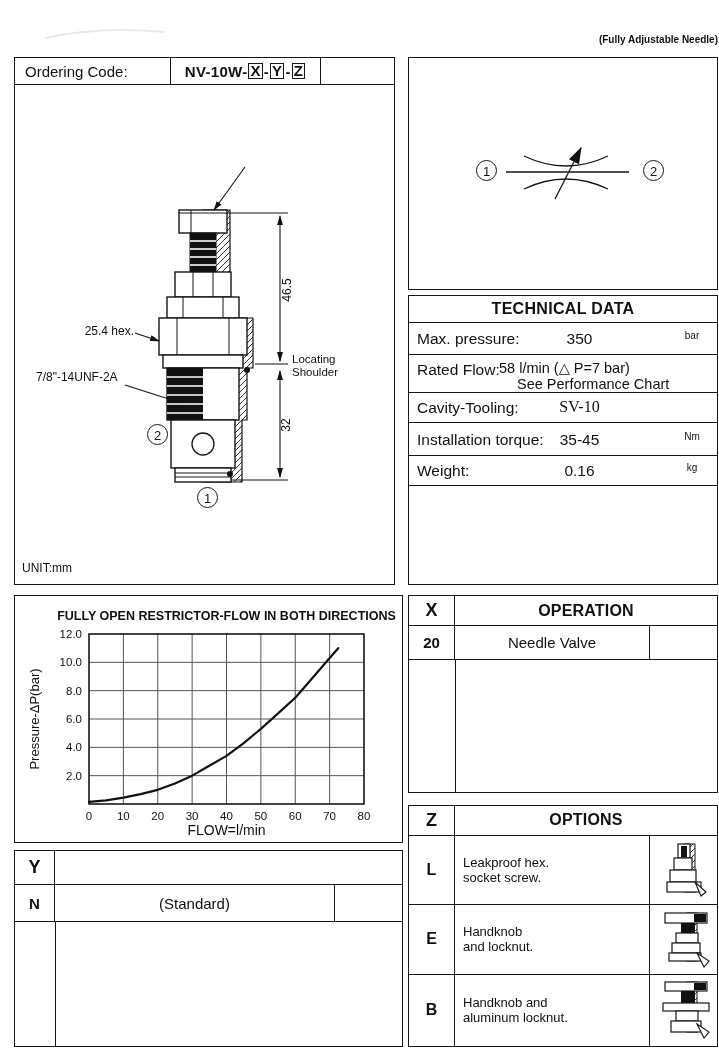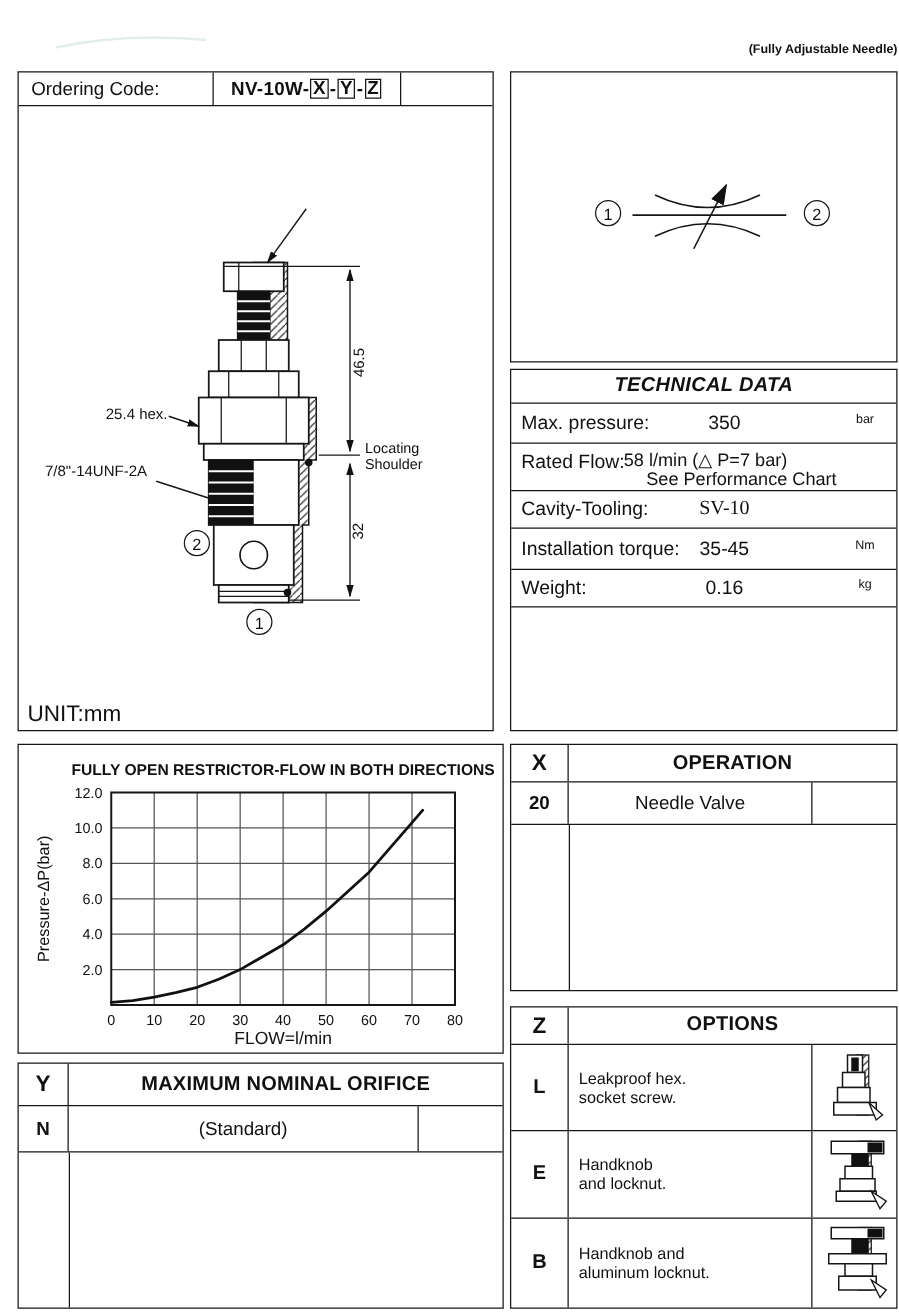--- a/index.html
+++ b/index.html
@@ -17,21 +17,21 @@
   .oc-code{width:150px;border-right:1.6px solid #161616;justify-content:center;font-weight:bold;letter-spacing:.3px;}
   .boxed{display:inline-block;border:1.5px solid #161616;line-height:14px;padding:0 1px;margin:0 1px;}
   
   .circ{position:absolute;width:21px;height:21px;border:1.4px solid #161616;border-radius:50%;
         text-align:center;line-height:21px;font-size:13px;background:#fff;box-sizing:border-box;}
   
   .note{position:absolute;font-size:11.5px;line-height:13px;}
   .dim-label{position:absolute;font-size:12px;transform:rotate(-90deg);transform-origin:center;}
   
   .td-title{height:26px;border-bottom:1.6px solid #161616;display:flex;align-items:center;justify-content:center;
-            font-weight:bold;font-size:16px;letter-spacing:.3px;font-style:italic;}
+            font-weight:bold;font-size:16px;letter-spacing:.3px;}
   .td-row{position:relative;border-bottom:1.4px solid #161616;box-sizing:border-box;}
   .td-label{position:absolute;left:8px;font-size:15.5px;}
   .td-value{position:absolute;left:118px;width:105px;text-align:center;font-size:15.5px;}
   .td-unit{position:absolute;left:258px;width:50px;text-align:center;font-size:10px;}
   .serif{font-family:"Liberation Serif",serif;font-size:16px;}
   
   .ct-header{display:flex;border-bottom:1.6px solid #161616;box-sizing:border-box;}
   .ct-codecol{border-right:1.6px solid #161616;display:flex;align-items:center;justify-content:center;
               font-weight:bold;box-sizing:border-box;}
   .ct-titlecell{flex:1;display:flex;align-items:center;justify-content:center;font-weight:bold;font-size:16px;letter-spacing:.2px;}
@@ -135,21 +135,21 @@
   <div class="note" style="left:60px;top:325px;width:74px;text-align:right;font-size:12px;">25.4 hex.</div>
   <div class="note" style="left:36px;top:371px;font-size:12px;">7/8"-14UNF-2A</div>
   <div class="note" style="left:292px;top:353px;">
     <div>Locating</div>
     <div>Shoulder</div>
   </div>
   <div class="dim-label" style="left:272px;top:283px;width:30px;text-align:center;">46.5</div>
   <div class="dim-label" style="left:274px;top:418px;width:24px;text-align:center;">32</div>
   <div class="circ" style="left:147px;top:424px;">2</div>
   <div class="circ" style="left:197px;top:487px;">1</div>
-  <div class="abs" style="left:22px;top:561px;font-size:18px;">UNIT:mm</div>
+  <div class="abs" style="left:22px;top:561px;font-size:12px;">UNIT:mm</div>
 
   <div class="box" style="left:408px;top:57px;width:310px;height:233px;">
     <svg width="307" height="230" viewBox="0 0 307 230">
       <defs>
         <marker id="arr2" viewBox="0 0 12 8" refX="11" refY="4" markerWidth="13" markerHeight="9" orient="auto">
           <path d="M0,0 L12,4 L0,8 z" fill="#111"></path>
         </marker>
       </defs>
       <line x1="97" y1="114" x2="220" y2="114" stroke="#161616" stroke-width="1.4"></line>
       <path d="M115,98 Q157,118 199,98" fill="none" stroke="#161616" stroke-width="1.3"></path>
@@ -305,21 +305,20 @@
           <path d="M36,44 L48,52 L43,58 Z" fill="#fff" stroke="#161616" stroke-width="1.1"></path>
         </svg>
       </div>
       <div class="ct-right" style="flex:1"></div>
     </div>
   </div>
 
   <div class="box" style="left:14px;top:850px;width:389px;height:197px;display:flex;flex-direction:column;">
     <div class="ct-header" style="height:34px;">
       <div class="ct-codecol" style="width:40px;font-size:18px;">Y</div>
-      <div class="ct-titlecell">MAXIMUM NOMINAL ORIFICE</div>
     </div>
     <div class="ct-row" style="height:37px;">
       <div class="ct-codecol" style="width:40px;font-size:15px;">N</div>
       <div class="ct-main" style="width:280px;">(Standard)</div>
       <div class="ct-right" style="flex:1"></div>
     </div>
     <div class="ct-filler" style="flex:1;">
       <div style="position:absolute;left:40px;top:0;bottom:0;border-left:1.4px solid #161616;"></div>
     </div>
   </div>

